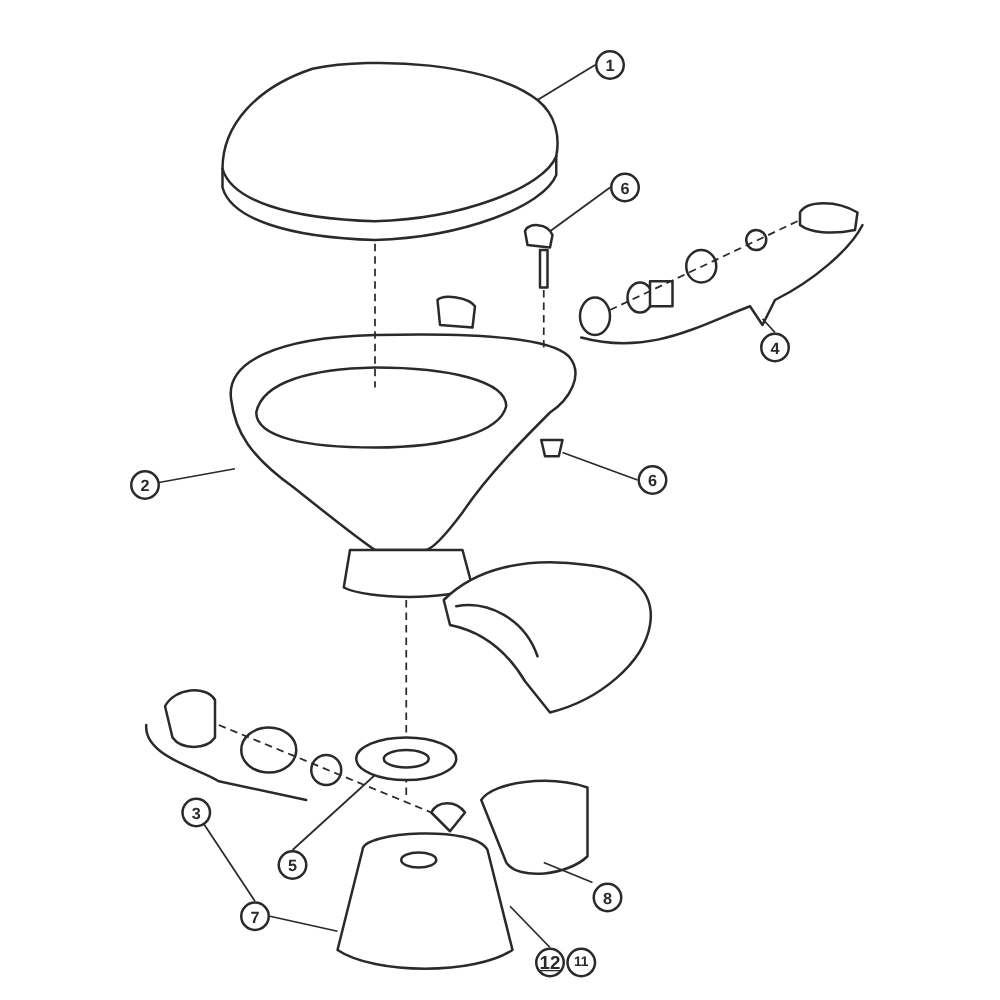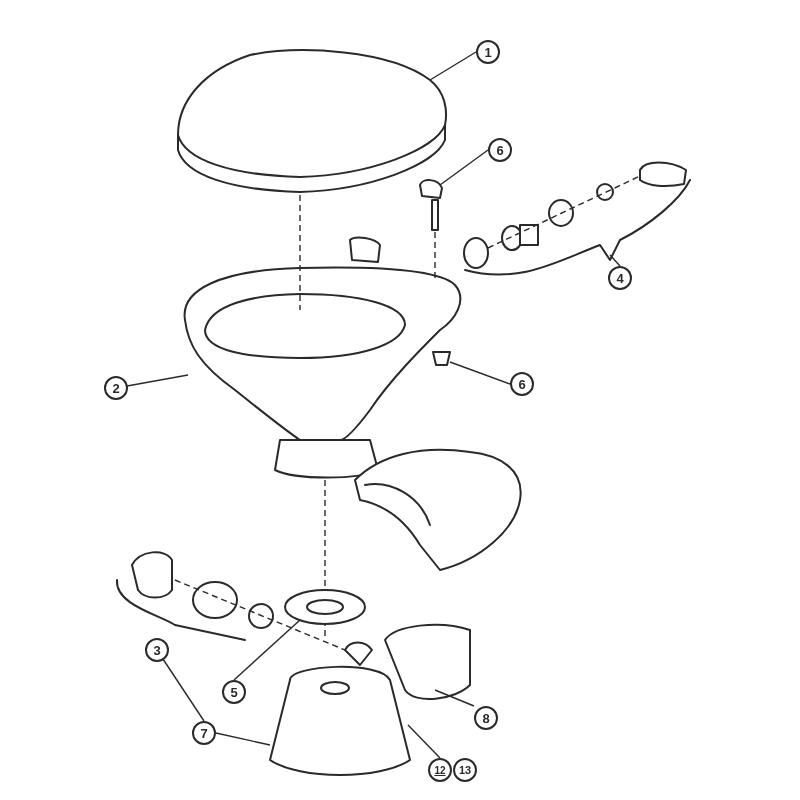--- a/index.html
+++ b/index.html
@@ -93,15 +93,15 @@
 
 <div class="callout" style="left:476px;top:40px;">1</div>
 <div class="callout" style="left:104px;top:376px;">2</div>
 <div class="callout" style="left:145px;top:638px;">3</div>
 <div class="callout" style="left:608px;top:266px;">4</div>
 <div class="callout" style="left:222px;top:680px;">5</div>
 <div class="callout" style="left:488px;top:138px;">6</div>
 <div class="callout" style="left:510px;top:372px;">6</div>
 <div class="callout" style="left:192px;top:721px;">7</div>
 <div class="callout" style="left:474px;top:706px;">8</div>
-<div class="callout" style="left:428px;top:758px;font-size:10px;text-decoration:underline;">12</div>
-<div class="callout" style="left:453px;top:758px;font-size:11px;">13</div>
+<div class="callout" style="left:428px;top:758px;font-size:15px;text-decoration:underline;">12</div>
+<div class="callout" style="left:453px;top:758px;font-size:11px;">11</div>
 </div>
 
 </body></html>

